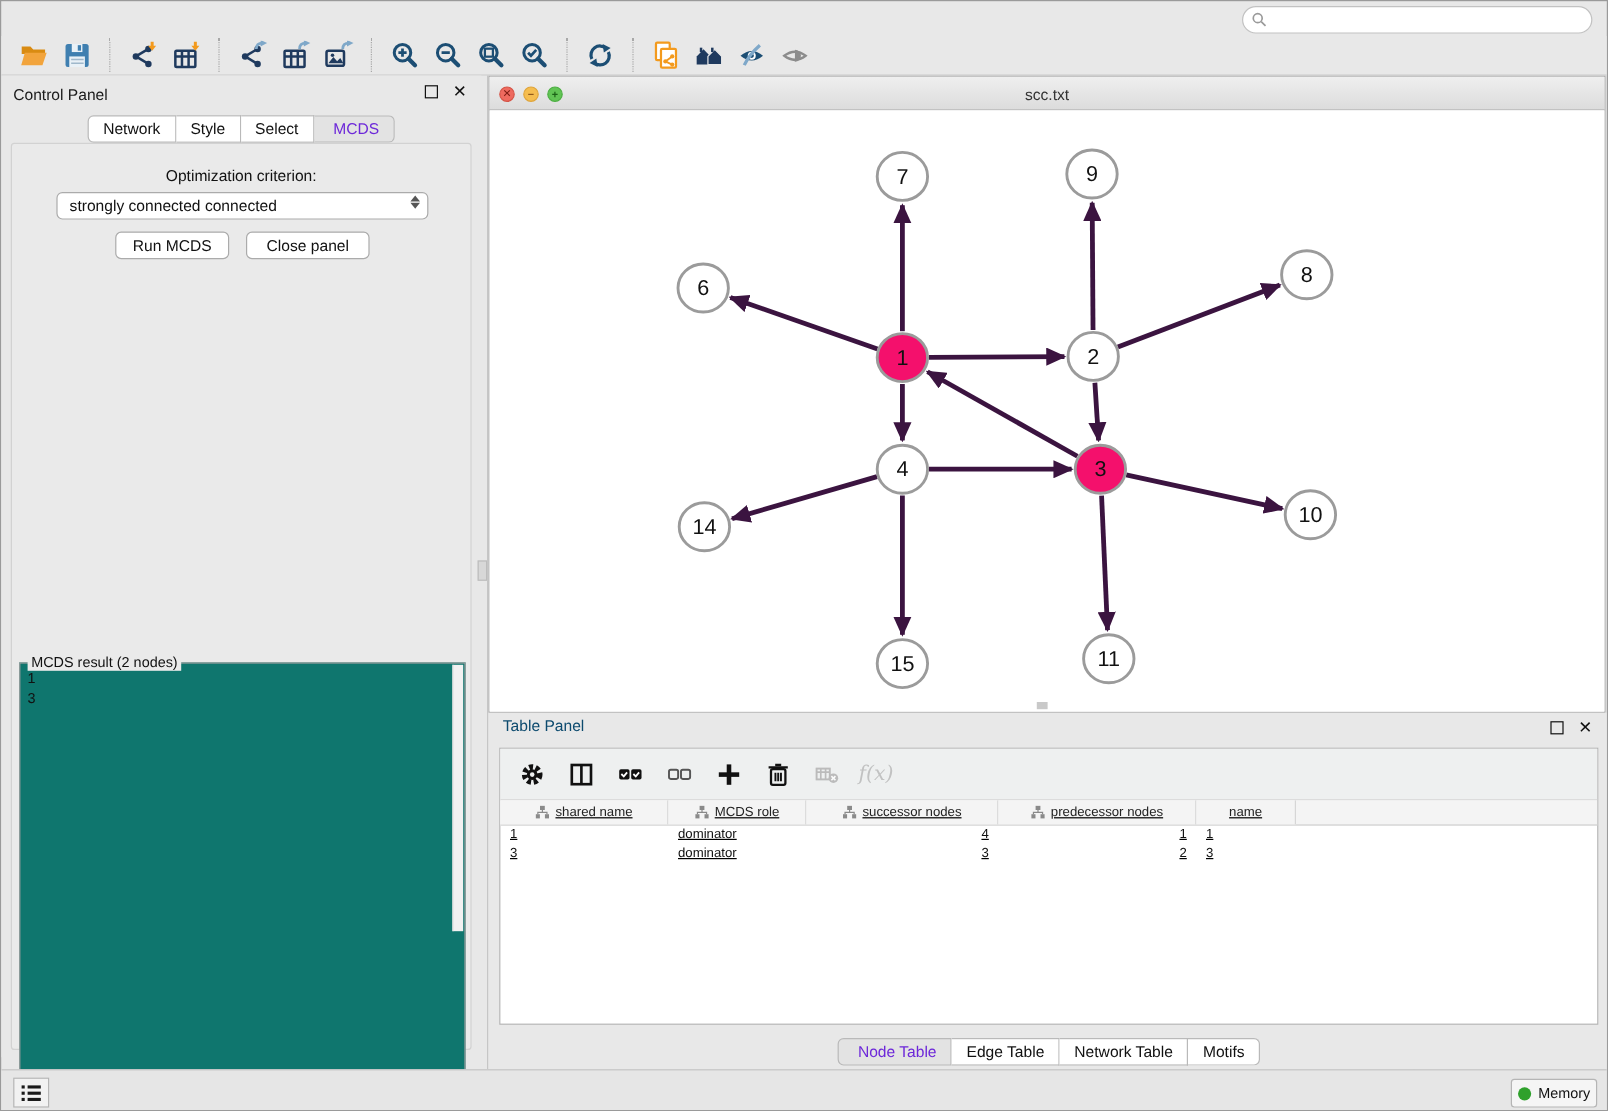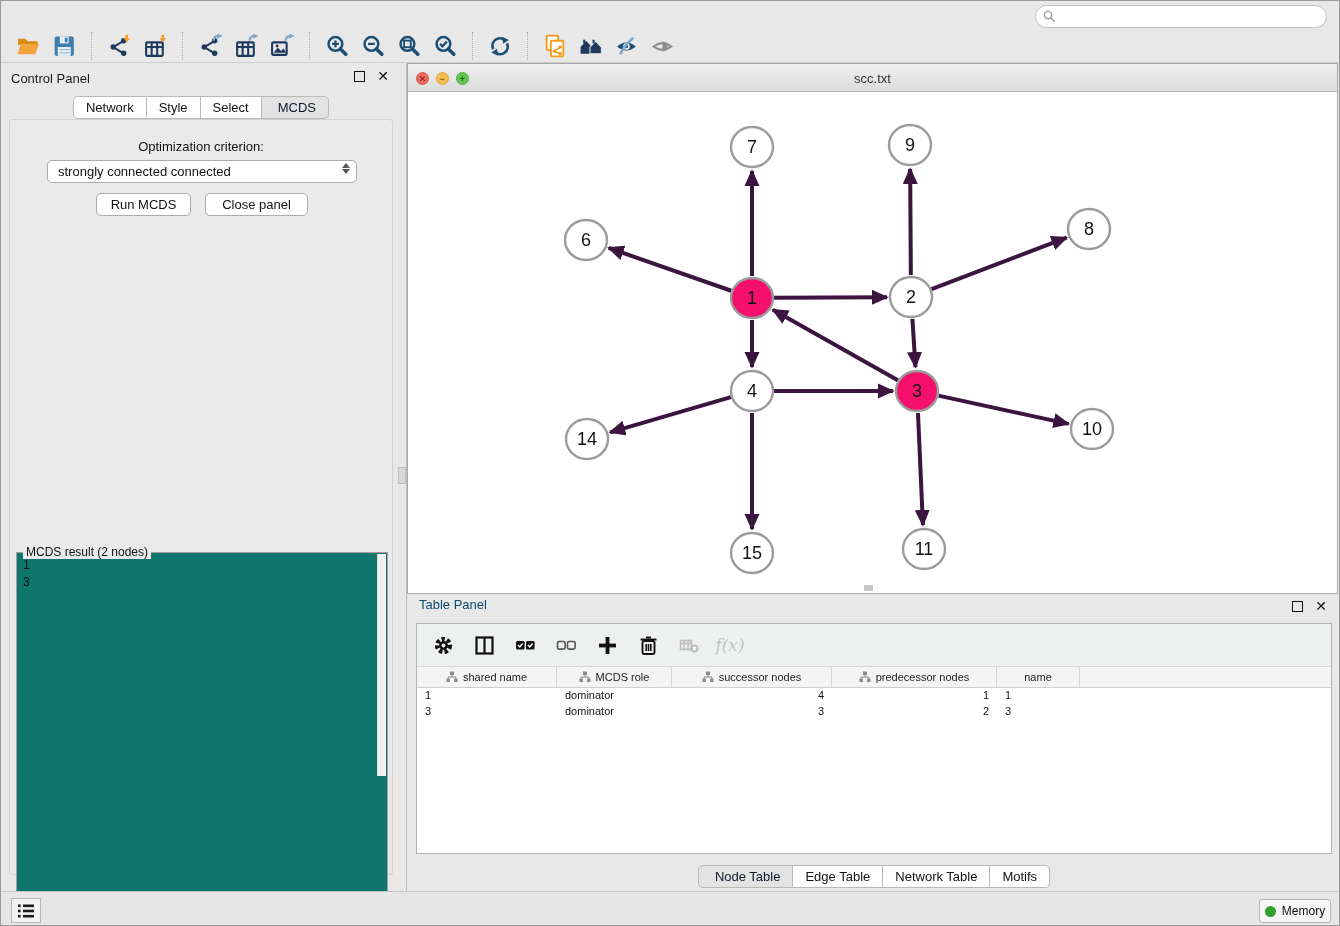--- a/index.html
+++ b/index.html
@@ -28,21 +28,21 @@
   .control-panel { position:absolute; top:62px; left:0; width:400px; height:818px; background:#e8e8e8; }
   .panel-header { position:absolute; top:8px; left:10px; font-size:13px; color:#1a1a1a; }
   .panel-icons { position:absolute; top:8px; right:12px; display:flex; gap:12px; align-items:center; }
   .icon-max { width:11px; height:11px; border:1.5px solid #111; display:inline-block; }
   .icon-close { font-size:14px; font-weight:bold; color:#111; line-height:11px; }
   .ctl-tabs { position:absolute; top:33px; left:0; width:100%; display:flex; justify-content:center; }
   .tabgroup { display:flex; }
   .tab { font-size:13px; padding:3px 12px; background:#ffffff; border:1px solid #b9b9b9; border-left:none; color:#111; }
   .tab:first-child { border-left:1px solid #b9b9b9; border-radius:5px 0 0 5px; }
   .tab:last-child { border-radius:0 5px 5px 0; }
-  .tab.active { background:#e3e3e3; color:#0f172a;padding-left:16px; }
+  .tab.active { background:#e3e3e3; color:#6d28d9;padding-left:16px; }
   .ctl-content { position:absolute; top:56px; left:8px; width:384px; height:756px; background:#eaeaea; border:1px solid #d2d2d2; border-radius:3px; }
   .opt-label { position:absolute; top:19px; width:100%; text-align:center; font-size:13px; color:#111; }
   .dropdown { position:absolute; top:40px; left:37px; width:310px; height:23px; background:#fff; border:1px solid #ababab; border-radius:5px; font-size:13px; display:flex; align-items:center; padding-left:10px; color:#111; }
   .dd-stepper { position:absolute; right:6px; top:2px; display:flex; flex-direction:column; gap:1px; }
   .dd-stepper span { width:0; height:0; border-left:4px solid transparent; border-right:4px solid transparent; }
   .dd-up { border-bottom:5px solid #555; }
   .dd-down { border-top:5px solid #555; }
   .btn { position:absolute; height:23px; background:#fff; border:1px solid #ababab; border-radius:5px; font-size:13px; color:#111; display:flex; align-items:center; justify-content:center;text-align:right; }
   #run-btn { top:73px; left:86px; width:95px; }
   #close-btn { top:73px; left:195px; width:103px; }
@@ -70,21 +70,21 @@
   
   .table-panel { position:absolute; top:593px; left:406px; width:934px; height:297px; background:#e8e8e8; }
   .tp-header-label { position:absolute; top:3px; left:12px; font-size:13px; color:#0c4a6e; }
   .tp-icons { position:absolute; top:7px; right:14px; display:flex; gap:12px; align-items:center; }
   .tp-box { position:absolute; top:29px; left:9px; width:916px; height:231px; background:#fff; border:1px solid #b3b3b3; }
   .tp-toolbar { position:absolute; top:0; left:0; width:100%; height:43px; background:#eef0f0; border-bottom:1px solid #d8d8d8; display:flex; align-items:center; gap:17px; padding-left:14px; }
   .tp-tool { width:24px; height:24px; display:flex; align-items:center; justify-content:center; }
   .tp-tool svg { width:21px; height:21px; }
   .tp-tool.disabled { opacity:0.75; }
   .fx-label { font-family:"DejaVu Serif","Liberation Serif",serif; font-style:italic; font-size:17px; color:#b3b3b3; }
-  .tp-table { position:absolute; top:43px; left:0; width:100%; }
+  .tp-table { position:absolute; top:43px; left:0; width:100%;text-decoration:underline; }
   .tp-hrow { display:flex; height:21px; background:#f4f4f4; border-bottom:1px solid #cfcfcf; }
   .tp-hcell { display:flex; align-items:center; justify-content:center; gap:5px; font-size:11px; color:#222; border-right:1px solid #d6d6d6; background:#f4f4f4; }
   .tp-row { display:flex; height:16px; }
   .tp-cell { font-size:11px; color:#111; padding:1px 8px 0 8px; white-space:nowrap; overflow:hidden; }
   .tp-cell.right { text-align:right; }
   .tp-tabs { position:absolute; bottom:3px; left:0; width:100%; display:flex; justify-content:center; }
 
   
   .statusbar { position:absolute; top:890px; left:0; width:100%; height:36px; background:#e6e6e6; border-top:1px solid #c4c4c4; }
   .status-left-btn { position:absolute; top:6px; left:10px; width:30px; height:25px; background:#f2f2f2; border:1px solid #b5b5b5; display:flex; align-items:center; justify-content:center; }

